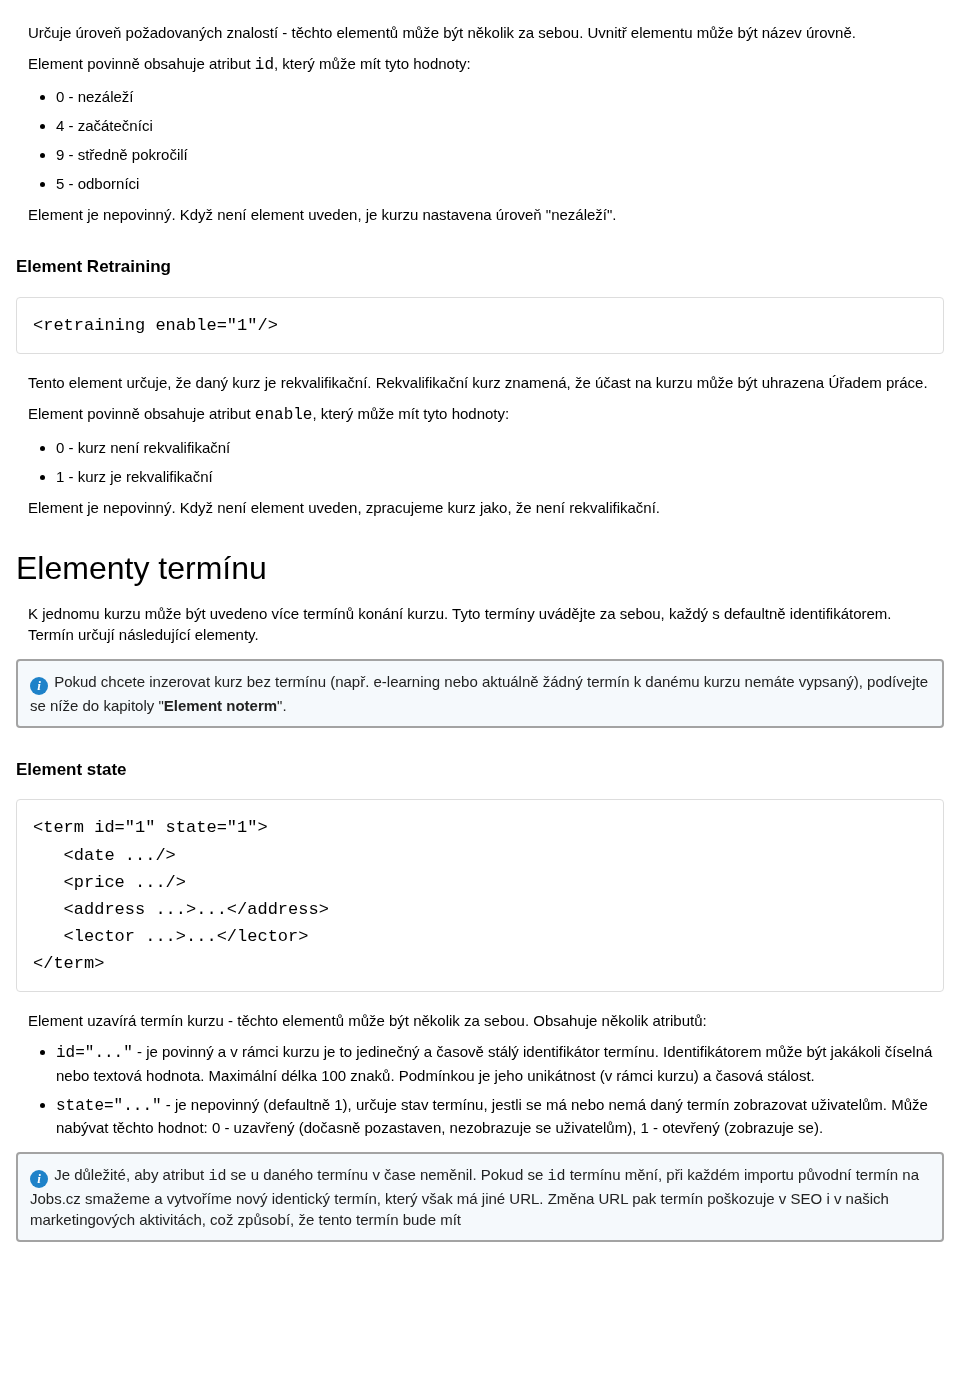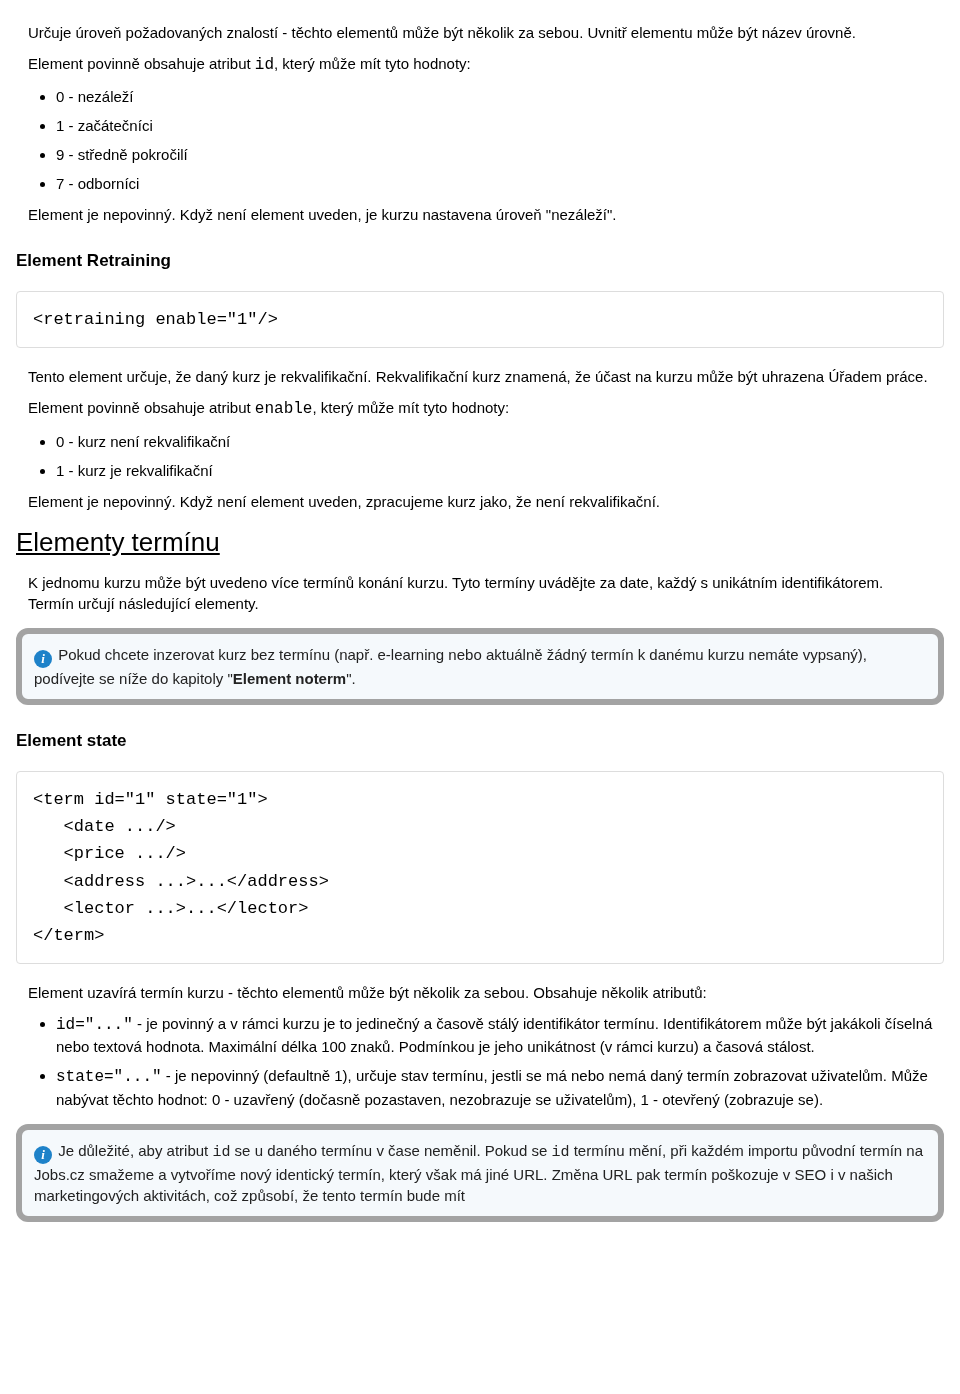--- a/index.html
+++ b/index.html
@@ -6,29 +6,28 @@
       font-family: Arial, Helvetica, sans-serif;
       font-size: 15px;
       line-height: 1.4;
       color: #000;
       margin: 0;
       padding: 12px 16px;
       width: 960px;
       box-sizing: border-box;
     }
     h1 {
-      font-size: 26px;
+      font-size: 32px;
       font-weight: normal;
-      margin: 12px 0 12px;
-      text-decoration: underline;
+      margin: 28px 0 12px;
     }
     h2 {
       font-size: 17px;
       font-weight: bold;
-      margin: 24px 0 18px;
+      margin: 30px 0 18px;
     }
     p {
       margin: 10px 12px;
     }
     ul {
       margin: 8px 0 10px;
       padding-left: 40px;
     }
     li {
       margin: 8px 0;
@@ -41,23 +40,23 @@
       font-family: "Courier New", Courier, monospace;
       font-size: 17px;
       border: 1px solid #ddd;
       border-radius: 4px;
       padding: 14px 16px;
       margin: 16px 0 18px;
       white-space: pre;
       line-height: 1.6;
     }
     .info-box {
-      border: 6px solid #a3a3a3;
+      border: 2px solid #a3a3a3;
       background: #f5f9fc;
-      border-radius: 12px;
+      border-radius: 4px;
       padding: 10px 12px;
       margin: 14px 0;
       color: #222;
     }
     .info-icon {
       display: inline-block;
       width: 18px;
       height: 18px;
       background: #1e82c9;
       color: #fff;
@@ -82,23 +81,23 @@
 <body>
 
 <p>Určuje úroveň požadovaných znalostí - těchto elementů může být několik za sebou. Uvnitř elementu může být název úrovně.</p>
 
 <p>
   <span>Element povinně obsahuje atribut </span><code>id</code><span>, který může mít tyto hodnoty:</span>
 </p>
 
 <ul>
   <li>0 - nezáleží</li>
-  <li>1 - začátečníci</li>
+  <li>4 - začátečníci</li>
   <li>9 - středně pokročilí</li>
-  <li>7 - odborníci</li>
+  <li>5 - odborníci</li>
 </ul>
 
 <p>Element je nepovinný. Když není element uveden, je kurzu nastavena úroveň "nezáleží".</p>
 
 <h2>Element Retraining</h2>
 
 <pre>&lt;retraining enable="1"/&gt;</pre>
 
 <p>Tento element určuje, že daný kurz je rekvalifikační. Rekvalifikační kurz znamená, že účast na kurzu může být uhrazena Úřadem práce.</p>
 
@@ -108,21 +107,21 @@
 
 <ul>
   <li>0 - kurz není rekvalifikační</li>
   <li>1 - kurz je rekvalifikační</li>
 </ul>
 
 <p>Element je nepovinný. Když není element uveden, zpracujeme kurz jako, že není rekvalifikační.</p>
 
 <h1>Elementy termínu</h1>
 
-<p>K jednomu kurzu může být uvedeno více termínů konání kurzu. Tyto termíny uvádějte za date, každý s unikátním identifikátorem. Termín určují následující elementy.</p>
+<p>K jednomu kurzu může být uvedeno více termínů konání kurzu. Tyto termíny uvádějte za sebou, každý s defaultně identifikátorem. Termín určují následující elementy.</p>
 
 <div class="info-box">
   <span class="info-icon">i</span><span> Pokud chcete inzerovat kurz bez termínu (např. e-learning nebo aktuálně žádný termín k danému kurzu nemáte vypsaný), podívejte se níže do kapitoly "</span><strong>Element noterm</strong><span>".</span>
 </div>
 
 <h2>Element state</h2>
 
 <pre>&lt;term id="1" state="1"&gt;
    &lt;date .../&gt;
    &lt;price .../&gt;

